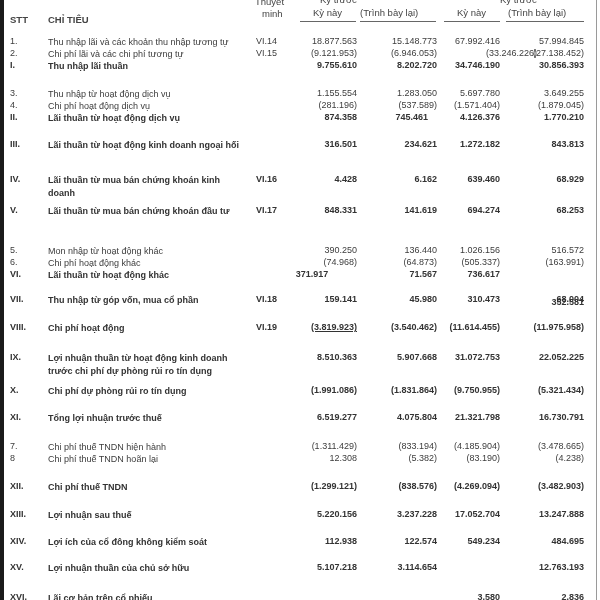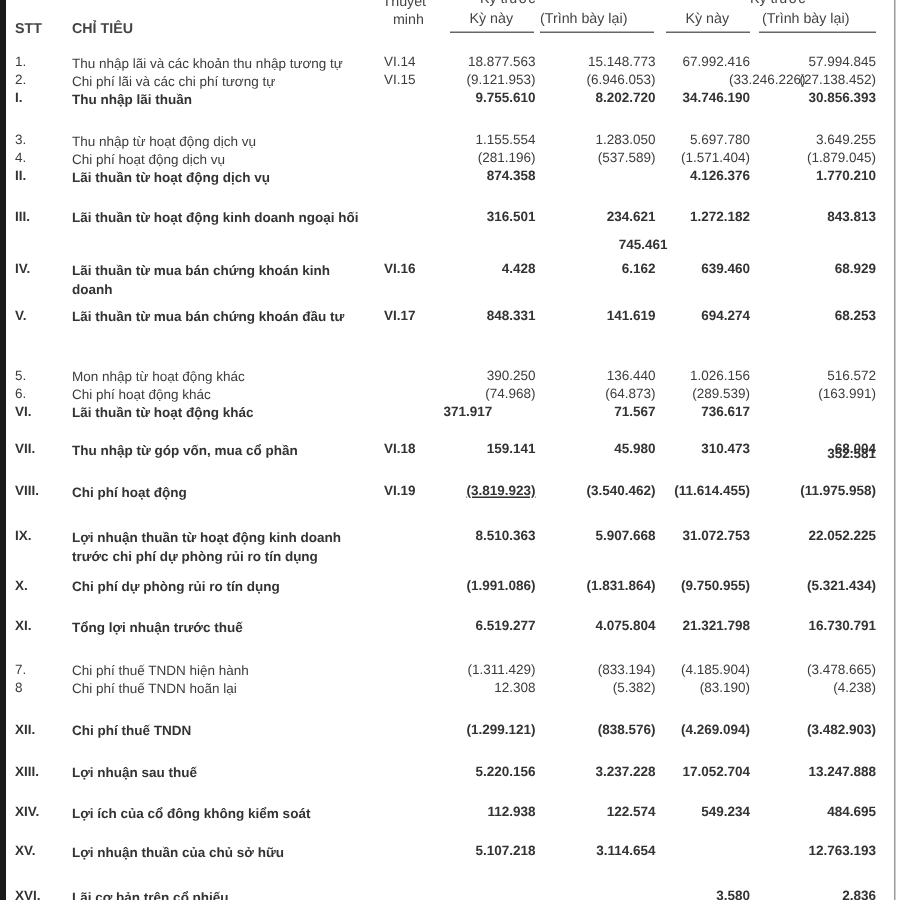--- a/index.html
+++ b/index.html
@@ -96,21 +96,21 @@
         <span class="v v0" style="left: 267px;">(281.196)</span>
         <span class="v v1" style="left: 347px;">(537.589)</span>
         <span class="v v2" style="left: 410px;">(1.571.404)</span>
         <span class="v v3" style="left: 494px;">(1.879.045)</span>
       </div>
       <div class="row bold" style="top: 112px;">
         <span class="stt">II.</span>
         <span class="name">Lãi thuần từ hoạt động dịch vụ</span>
         <span class="note"></span>
         <span class="v v0" style="left: 267px;">874.358</span>
-        <span class="v v1" style="left: 355px; margin-top: 46px;">745.461</span>
+        <span class="v v1" style="left: 338px;">745.461</span>
         <span class="v v2" style="left: 410px;">4.126.376</span>
         <span class="v v3" style="left: 494px;">1.770.210</span>
       </div>
       <div class="row bold" style="top: 139px;">
         <span class="stt">III.</span>
         <span class="name">Lãi thuần từ hoạt động kinh doanh ngoại hối</span>
         <span class="note"></span>
         <span class="v v0" style="left: 267px;">316.501</span>
         <span class="v v1" style="left: 347px;">234.621</span>
         <span class="v v2" style="left: 410px;">1.272.182</span>
@@ -142,21 +142,21 @@
         <span class="v v1" style="left: 347px;">136.440</span>
         <span class="v v2" style="left: 410px;">1.026.156</span>
         <span class="v v3" style="left: 494px;">516.572</span>
       </div>
       <div class="row" style="top: 257px;">
         <span class="stt">6.</span>
         <span class="name">Chi phí hoạt động khác</span>
         <span class="note"></span>
         <span class="v v0" style="left: 267px;">(74.968)</span>
         <span class="v v1" style="left: 347px;">(64.873)</span>
-        <span class="v v2" style="left: 410px;">(289.539)</span>
+        <span class="v v2" style="left: 410px;">(505.337)</span>
         <span class="v v3" style="left: 494px;">(163.991)</span>
       </div>
       <div class="row bold" style="top: 269px;">
         <span class="stt">VI.</span>
         <span class="name">Lãi thuần từ hoạt động khác</span>
         <span class="note"></span>
         <span class="v v0" style="left: 267px; text-align: center;">371.917</span>
         <span class="v v1" style="left: 347px;">71.567</span>
         <span class="v v2" style="left: 410px;">736.617</span>
         <span class="v v3" style="left: 494px; margin-top: 28px;">352.581</span>

